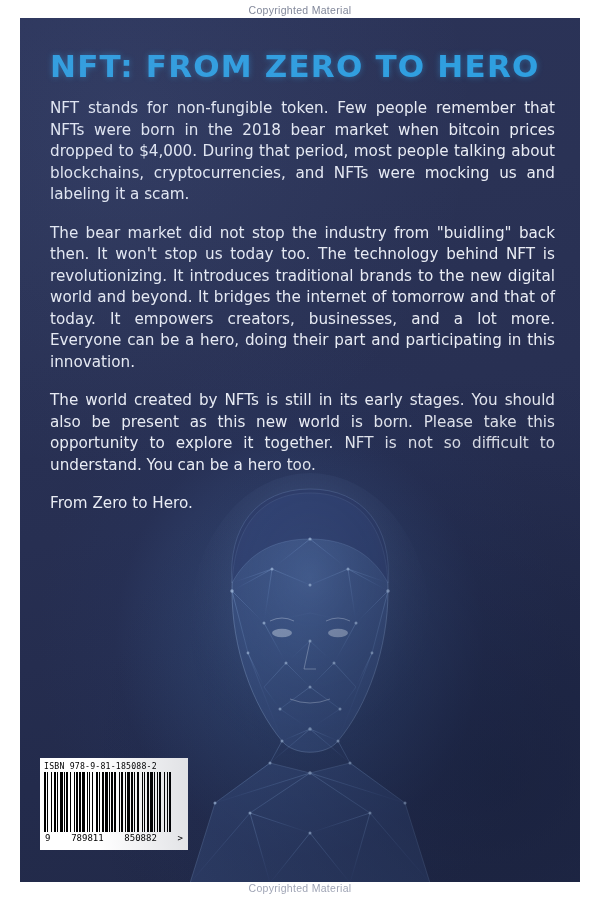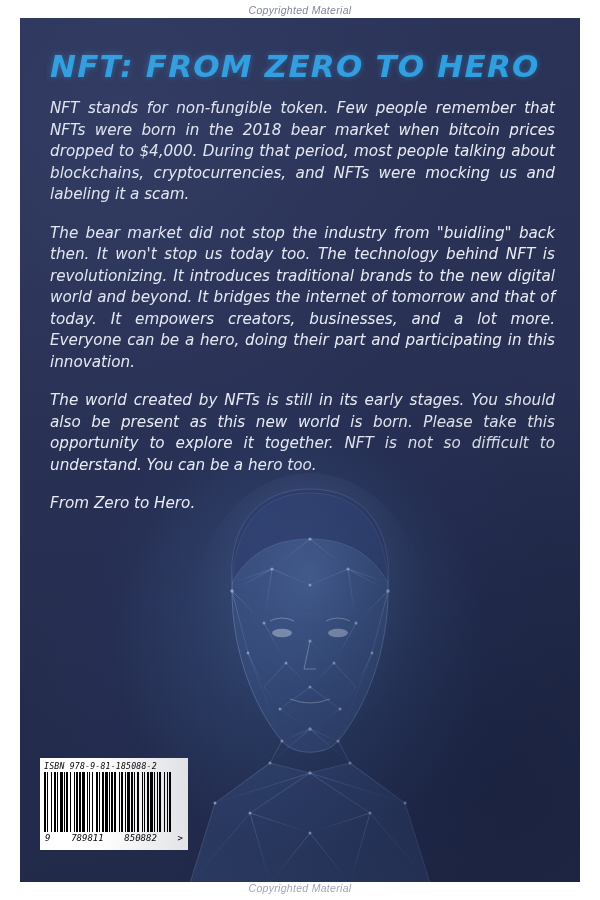--- a/index.html
+++ b/index.html
@@ -9,21 +9,20 @@
   }
   body {
     font-family: "Liberation Sans", sans-serif;
   }
   .page {
     position: relative;
     width: 600px;
     height: 900px;
     overflow: hidden;
     background: #ffffff;
-    font-style: italic;
   }
   .cover {
     position: absolute;
     left: 20px;
     top: 18px;
     width: 560px;
     height: 864px;
     background:
       radial-gradient(ellipse 60% 45% at 50% 72%, rgba(70,110,170,0.55) 0%, rgba(40,60,110,0.12) 55%, rgba(0,0,0,0) 78%),
       linear-gradient(170deg, #2b3358 0%, #2a3255 25%, #272f52 55%, #232b4c 80%, #222a49 100%);

